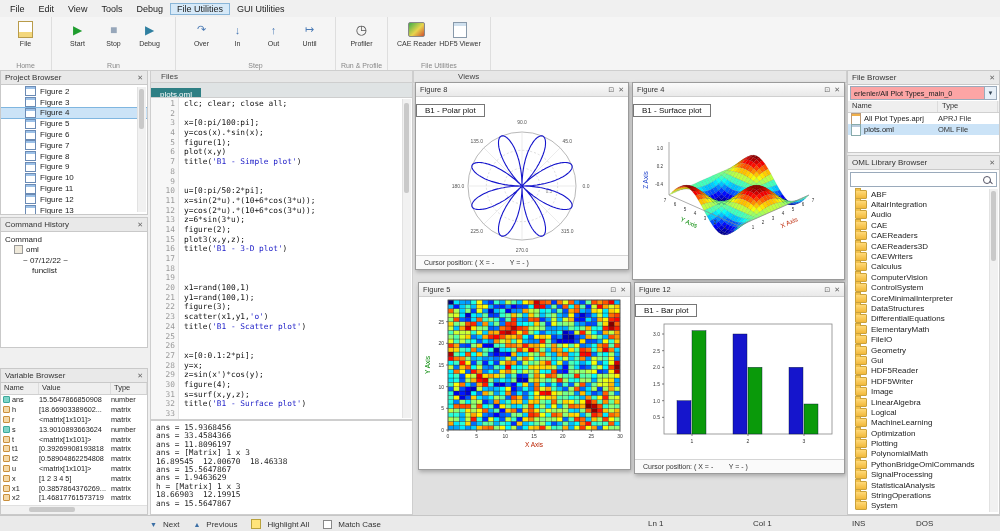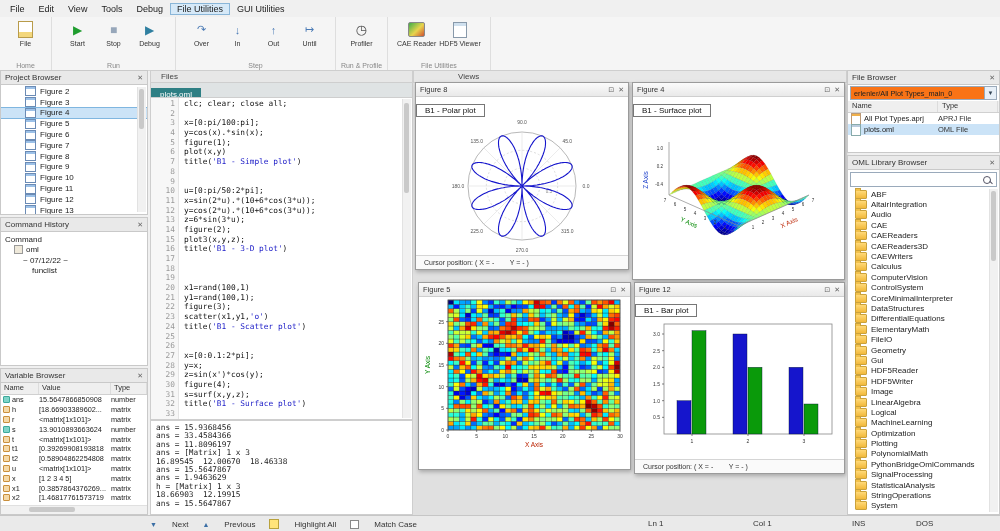--- a/index.html
+++ b/index.html
@@ -39,21 +39,21 @@
   .vthumb{position:absolute;left:1px;width:5px;background:#c9c9c9;border-radius:2px;}
   .hscroll{flex:none;height:8px;background:#f1f1f1;border-top:1px solid #e0e0e0;position:relative;}
   .hthumb{position:absolute;top:1px;left:28px;width:46px;height:5px;background:#c9c9c9;border-radius:2px;}
   
   .pb{left:0;top:70px;width:148px;height:145px;}
   .pb-body{position:relative;flex:1;overflow:hidden;padding-top:1px;}
   .pb-row{height:10.8px;display:flex;align-items:center;gap:4px;padding-left:24px;font-size:8px;}
   .pb-row.sel{background:#cbe3f7;outline:1px solid #7fb6e0;}
   .fig-ic{flex:none;width:9px;height:8px;border:1px solid #6b8bb5;background:linear-gradient(#9cc1e8 0 2px,#fff 2px);}
   
-  .ch{left:0;top:217px;width:148px;height:149px;}
+  .ch{left:0;top:217px;width:148px;height:131px;}
   .ch-body{flex:1;padding-top:2px;text-align:center;}
   .ch-row{height:10.5px;display:flex;align-items:center;font-size:8px;}
   .ind0{padding-left:4px;}.ind1{padding-left:13px;}.ind2{padding-left:22px;}.ind3{padding-left:31px;}
   .has-ic::before{content:'';display:inline-block;width:7px;height:7px;background:#efe9da;border:1px solid #999;margin-right:3px;}
   
   .vb{left:0;top:368px;width:148px;height:147px;}
   .vb-cols{flex:none;display:flex;height:11px;background:#efefef;border-bottom:1px solid #d0d0d0;font-size:7.5px;color:#333;}
   .vb-cols span{padding-left:3px;border-right:1px solid #dcdcdc;box-sizing:border-box;}
   .vb-cols span:nth-child(1){width:38px;}.vb-cols span:nth-child(2){width:72px;}.vb-cols span:nth-child(3){width:36px;}
   .vb-rows{flex:1;overflow:hidden;}
@@ -89,21 +89,21 @@
   .figwin-titlebar{flex:none;height:13px;background:linear-gradient(#fbfbfb,#e9e9e9);border-bottom:1px solid #cfcfcf;
                    display:flex;align-items:center;font-size:7.5px;color:#333;padding:0 4px;}
   .figwin-btns{margin-left:auto;display:flex;gap:4px;font-size:7px;color:#666;}
   .figwin-body{flex:1;display:flex;flex-direction:column;align-items:center;overflow:hidden;}
   .plot-title-row{width:100%;text-align:left;margin:2px 0 1px;}
   .plot-title{display:inline-block;border:1px solid #777;padding:1px 8px;font-size:8px;color:#111;background:#fff;}
   .cursor-strip{align-self:stretch;margin-top:auto;height:13px;line-height:13px;border-top:1px solid #d5d5d5;
                 background:#fafafa;font-size:7px;color:#333;padding-left:8px;white-space:pre;}
   
   .fb{left:847px;top:70px;width:153px;height:83px;}
-  .fb-path{flex:none;height:12px;margin:1px 2px;border:1px solid #9aaabb;background:#f97316;display:flex;
+  .fb-path{flex:none;height:12px;margin:1px 2px;border:1px solid #9aaabb;background:#fca5a5;display:flex;
            align-items:center;font-size:7.3px;padding-left:3px;overflow:hidden;white-space:nowrap;}
   .fb-caret{margin-left:auto;flex:none;width:11px;height:100%;background:#e8f0f8;border-left:1px solid #9aaabb;
             display:flex;align-items:center;justify-content:center;font-size:6px;color:#345;}
   .fb-cols{flex:none;display:flex;height:11px;background:#efefef;border-bottom:1px solid #d0d0d0;font-size:7.5px;color:#333;}
   .fb-cols span{padding-left:4px;border-right:1px solid #dcdcdc;box-sizing:border-box;}
   .fb-cols span:nth-child(1){width:90px;}.fb-cols span:nth-child(2){width:60px;}
   .fb-row{height:11px;display:flex;align-items:center;font-size:7.5px;}
   .fb-row.sel{background:#cbe3f7;}
   .fb-name{width:90px;display:flex;align-items:center;gap:3px;padding-left:3px;box-sizing:border-box;overflow:hidden;white-space:nowrap;}
   .fb-type{color:#333;}
@@ -118,21 +118,21 @@
   .olb-list{flex:1;overflow:hidden;position:relative;padding-top:1px;}
   .lib-row{height:10.4px;display:flex;align-items:center;gap:4px;padding-left:7px;font-size:8px;}
   .folder{position:relative;flex:none;width:10px;height:7px;background:linear-gradient(#ffd978,#f2b93b);
           border:1px solid #caa23c;border-radius:1px;}
   .folder::before{content:'';position:absolute;top:-3px;left:-1px;width:4px;height:2px;background:#f2c14b;
                   border:1px solid #caa23c;border-bottom:none;}
   
   .statusbar{position:absolute;left:0;top:515px;right:0;height:16px;background:#eaeaea;border-top:1px solid #c6c6c6;
              font-size:8px;color:#333;}
   .findbar{position:absolute;left:150px;top:0;height:16px;display:flex;align-items:center;gap:14px;}
-  .find-item{display:flex;align-items:center;gap:15px;}
+  .find-item{display:flex;align-items:center;gap:6px;}
   .arr{color:#3a6ea5;font-size:7px;}
   .hl-ic{width:8px;height:8px;background:#ffe47a;border:1px solid #b9a23c;}
   .cb{width:7px;height:7px;background:#fff;border:1px solid #888;}
   .sb-item{position:absolute;top:0;height:16px;line-height:16px;}
   .sb-ln{left:648px;text-align:center;}.sb-col{left:753px;}.sb-ins{left:852px;}.sb-dos{left:916px;}
   svg text{font-family:"Liberation Sans",sans-serif;}
 </style>
 </head>
 <body>
 

